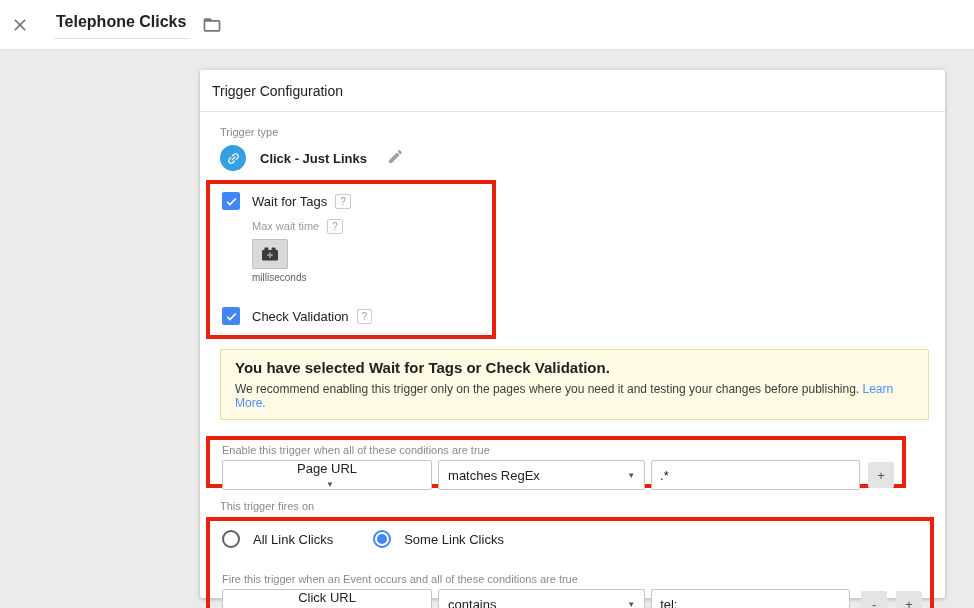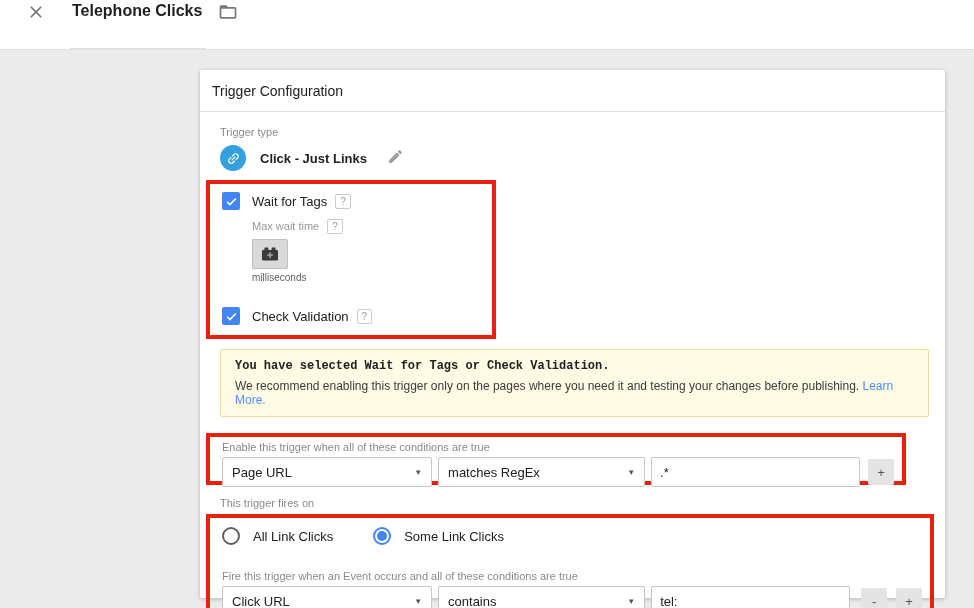--- a/index.html
+++ b/index.html
@@ -1,21 +1,21 @@
 <!DOCTYPE html>
 <html><head>
 <meta charset="utf-8">
 <style>
   * { margin:0; padding:0; box-sizing:border-box; }
   html,body { width:974px; height:608px; overflow:hidden; background:#ebebeb;
     font-family:"Liberation Sans", sans-serif; color:#212121; }
 
   
   .topbar { height:50px; background:#fff; border-bottom:1px solid #e0e0e0;
-    display:flex; padding:0 24px; }
+    display:flex; align-items:center; padding:0 8px; }
   .icon-btn { width:24px; height:24px; display:inline-flex; align-items:center;
     justify-content:center; cursor:pointer; color:#757575; }
   .title-field { margin-left:22px; font-size:16px; font-weight:bold; color:#212121;
     border-bottom:1px solid #e0e0e0; padding:2px 4px 7px 2px; }
   .folder { margin-left:10px; color:#757575; }
 
   
   .card { position:relative; margin:20px 0 0 200px; width:745px; height:528px;
     background:#fff; border-radius:2px; box-shadow:0 1px 4px rgba(0,0,0,.25); }
   .card-header { height:42px; display:flex; align-items:center; padding:0 12px;
@@ -62,31 +62,31 @@
     color:#212121; font-family:"Liberation Sans", sans-serif; }
   .lego-btn { width:36px; height:30px; background:#d9d9d9; border:1px solid #c0c0c0;
     border-radius:0 2px 2px 0; display:flex; align-items:center; justify-content:center;
     cursor:pointer; }
   .unit { margin-top:3px; font-size:10px; color:#616161; }
   .cv-row { margin-top:24px; }
 
   
   .notice { margin-top:10px; width:709px; background:#fffbe5; border:1px solid #e9e09c;
     border-radius:2px; padding:9px 14px; }
-  .notice b { font-size:12px; color:#212121; display:block;font-family:Liberation Mono, monospace; }
+  .notice b { font-size:15px; color:#212121; display:block; }
   .notice p { margin-top:6px; font-size:12px; color:#3c3c3c; }
   .notice a { color:#4c8ffb; text-decoration:none; cursor:pointer; }
 
   
   .cond-row { display:flex; align-items:center; margin-top:4px; }
   .select { height:30px; border:1px solid #c6c6c6; border-radius:2px; background:#fff;
     display:flex; align-items:center; justify-content:space-between; padding:0 9px;
     font-size:13px; color:#212121; cursor:pointer; }
   .select .arrow { font-size:8px; color:#555; margin-left:6px; }
-  .sel-var { width:211px; }
+  .sel-var { width:211px;flex-direction:column; }
   .sel-op { width:208px; margin-left:6px; }
   .cond-input { height:30px; border:1px solid #c6c6c6; border-radius:2px; padding:0 8px;
     font-size:13px; color:#212121; margin-left:6px;
     font-family:"Liberation Sans", sans-serif; }
   .inp-mid { width:210px; }
   .inp-bot { width:200px; }
   .sq-btn { width:26px; height:26px; background:#e4e4e4; border:none; border-radius:2px;
     color:#555; font-size:13px; cursor:pointer; display:inline-flex; align-items:center;
     justify-content:center; font-family:"Liberation Sans", sans-serif; }
   .btn-plus-mid { margin-left:8px; }

